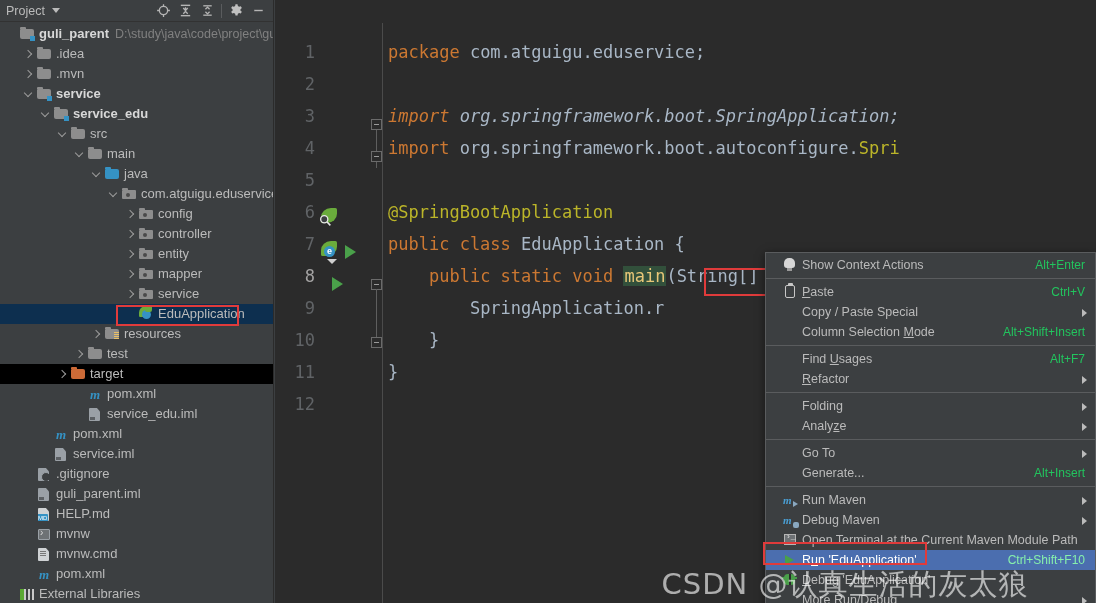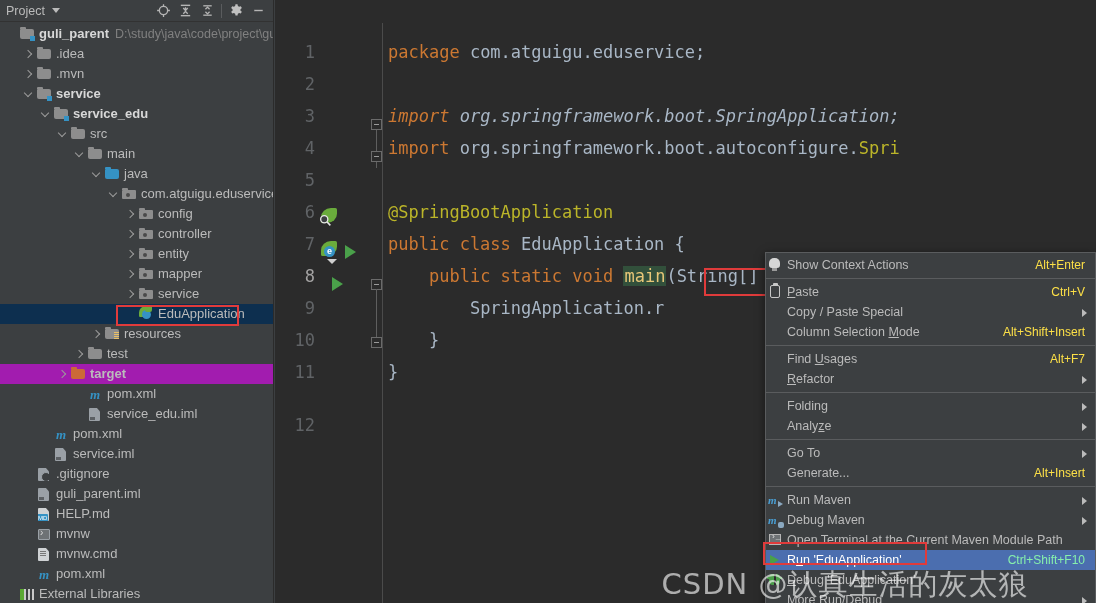--- a/index.html
+++ b/index.html
@@ -31,21 +31,21 @@
   .pt-spacer { flex:1; }
   .pt-icon { width:22px;height:20px;display:flex;align-items:center;justify-content:center; }
   .pt-sep { width:1px;height:14px;background:#5a5c5e;margin:0 3px; }
 
   #tree { position:absolute; top:22px; left:0; right:0; bottom:0; overflow:hidden; padding-top:2px; }
   .row {
     height:20px; display:flex; align-items:center; white-space:nowrap;
     font-size:13px; color:#bbbbbb; position:relative;
   }
   .row.sel-blue { background:#0d2f4f; }
-  .row.sel-olive { background:#a21caf;font-weight:bold; }
+  .row.sel-olive { background:#000000; }
   .arrow {
     width:11px;height:11px;flex:0 0 11px;margin-right:2px;position:relative;
   }
   .arrow.right::before, .arrow.down::before {
     content:""; position:absolute; border-top:1.6px solid #9b9b9b; border-right:1.6px solid #9b9b9b;
     width:5px;height:5px;
   }
   .arrow.right::before { left:2px; top:2.5px; transform:rotate(45deg); }
   .arrow.down::before  { left:1.5px; top:1px; transform:rotate(135deg); }
   .ico { width:16px;height:16px;flex:0 0 16px;margin-right:4px;position:relative; }
@@ -136,25 +136,25 @@
      border-top:7px solid transparent;border-bottom:7px solid transparent; }
 
   .mainsel { background:#32503b; color:#e8c778; padding:0 1px; }
 
   
   #ctxmenu {
     position:absolute; left:765px; top:252px; width:331px; background:#3c3f41;
     border:1px solid #5a5c5e; box-shadow:0 2px 8px rgba(0,0,0,.5);
     font-size:12.5px; padding:2px 0;
   }
-  .mi { height:20px; display:flex; align-items:center; padding-left:0; color:#bbbbbb; position:relative; }
+  .mi { height:20px; display:flex; align-items:center; padding-left:15px; color:#bbbbbb; position:relative; }
   .mi.hl { background:#4b6eaf; color:#ffffff; }
   .mi .mi-ico { width:18px;height:16px;flex:0 0 18px;margin-right:3px;position:relative; }
   .mi .mi-lbl { flex:1; }
-  .mi .mi-key { color:#fde047; font-size:12px; padding-right:10px; }
+  .mi .mi-key { color:#22c55e; font-size:12px; padding-right:10px; }
   .mi.hl .mi-key { color:#86efac;text-align:center; }
   .mi .mi-arrow {
     position:absolute; right:8px; top:7px; width:0;height:0;
     border-left:5px solid #bbbbbb;border-top:4px solid transparent;border-bottom:4px solid transparent;
   }
   .msep { height:1px; background:#5a5c5e; margin:3px 0; }
   u { text-decoration:underline; text-underline-offset:1px; }
 
   .bulb { position:absolute; left:3px; top:1px; width:11px;height:10px;background:#d6d6d6;
      border-radius:5px 5px 3px 3px; }
@@ -481,21 +481,21 @@
           <div class="lnum" style="top: 205px;">7</div>
           <div class="ctext" style="top: 205px;"><span class="kw">public class </span><span class="cls">EduApplication</span><span class="pn"> {</span></div>
           <div class="lnum cur" style="top: 237px;">8</div>
           <div class="ctext" style="top: 237px;"><span class="pn">    </span><span class="kw">public static void </span><span class="mainsel">main</span><span class="pn">(</span><span class="pn">String[] args</span><span class="pn">) {</span></div>
           <div class="lnum" style="top: 269px;">9</div>
           <div class="ctext" style="top: 269px;"><span class="pn">        </span><span class="cls">SpringApplication.r</span></div>
           <div class="lnum" style="top: 301px;">10</div>
           <div class="ctext" style="top: 301px;"><span class="pn">    }</span></div>
           <div class="lnum" style="top: 333px;">11</div>
           <div class="ctext" style="top: 333px;"><span class="pn">}</span></div>
-          <div class="lnum" style="top: 386px;">12</div>
+          <div class="lnum" style="top: 365px;">12</div>
         </div>
 
       <div style="position:absolute;left:492px;top:251px;width:18px;height:20px;">
         <span class="bulb" style="left:3px;top:2px;width:12px;height:11px;"></span>
       </div>
 
       <div style="position:absolute;left:488px;top:282px;width:16px;height:18px;">
         <span class="clip" style="left:2px;top:1px;width:9px;height:12px;"></span>
       </div>
 

